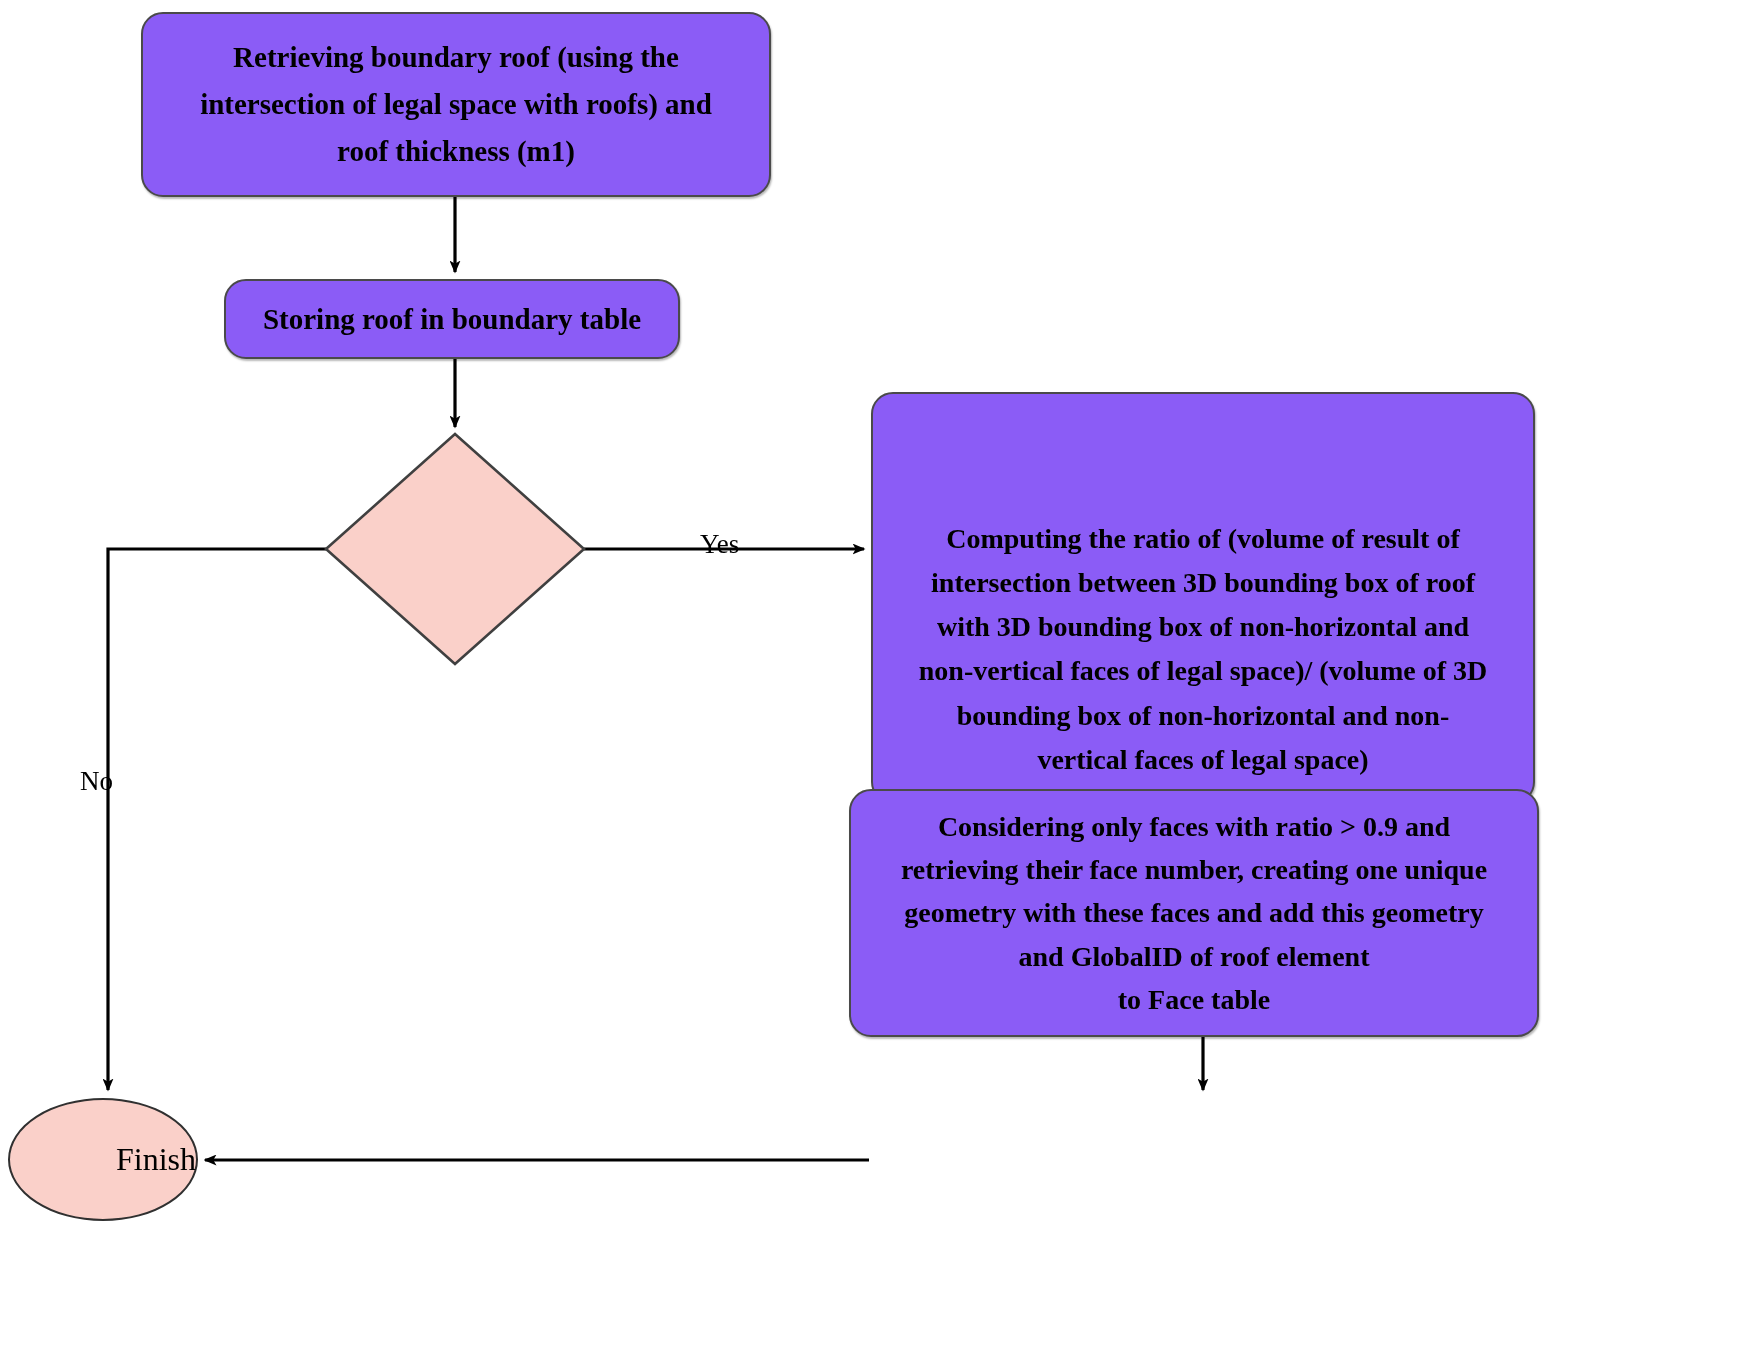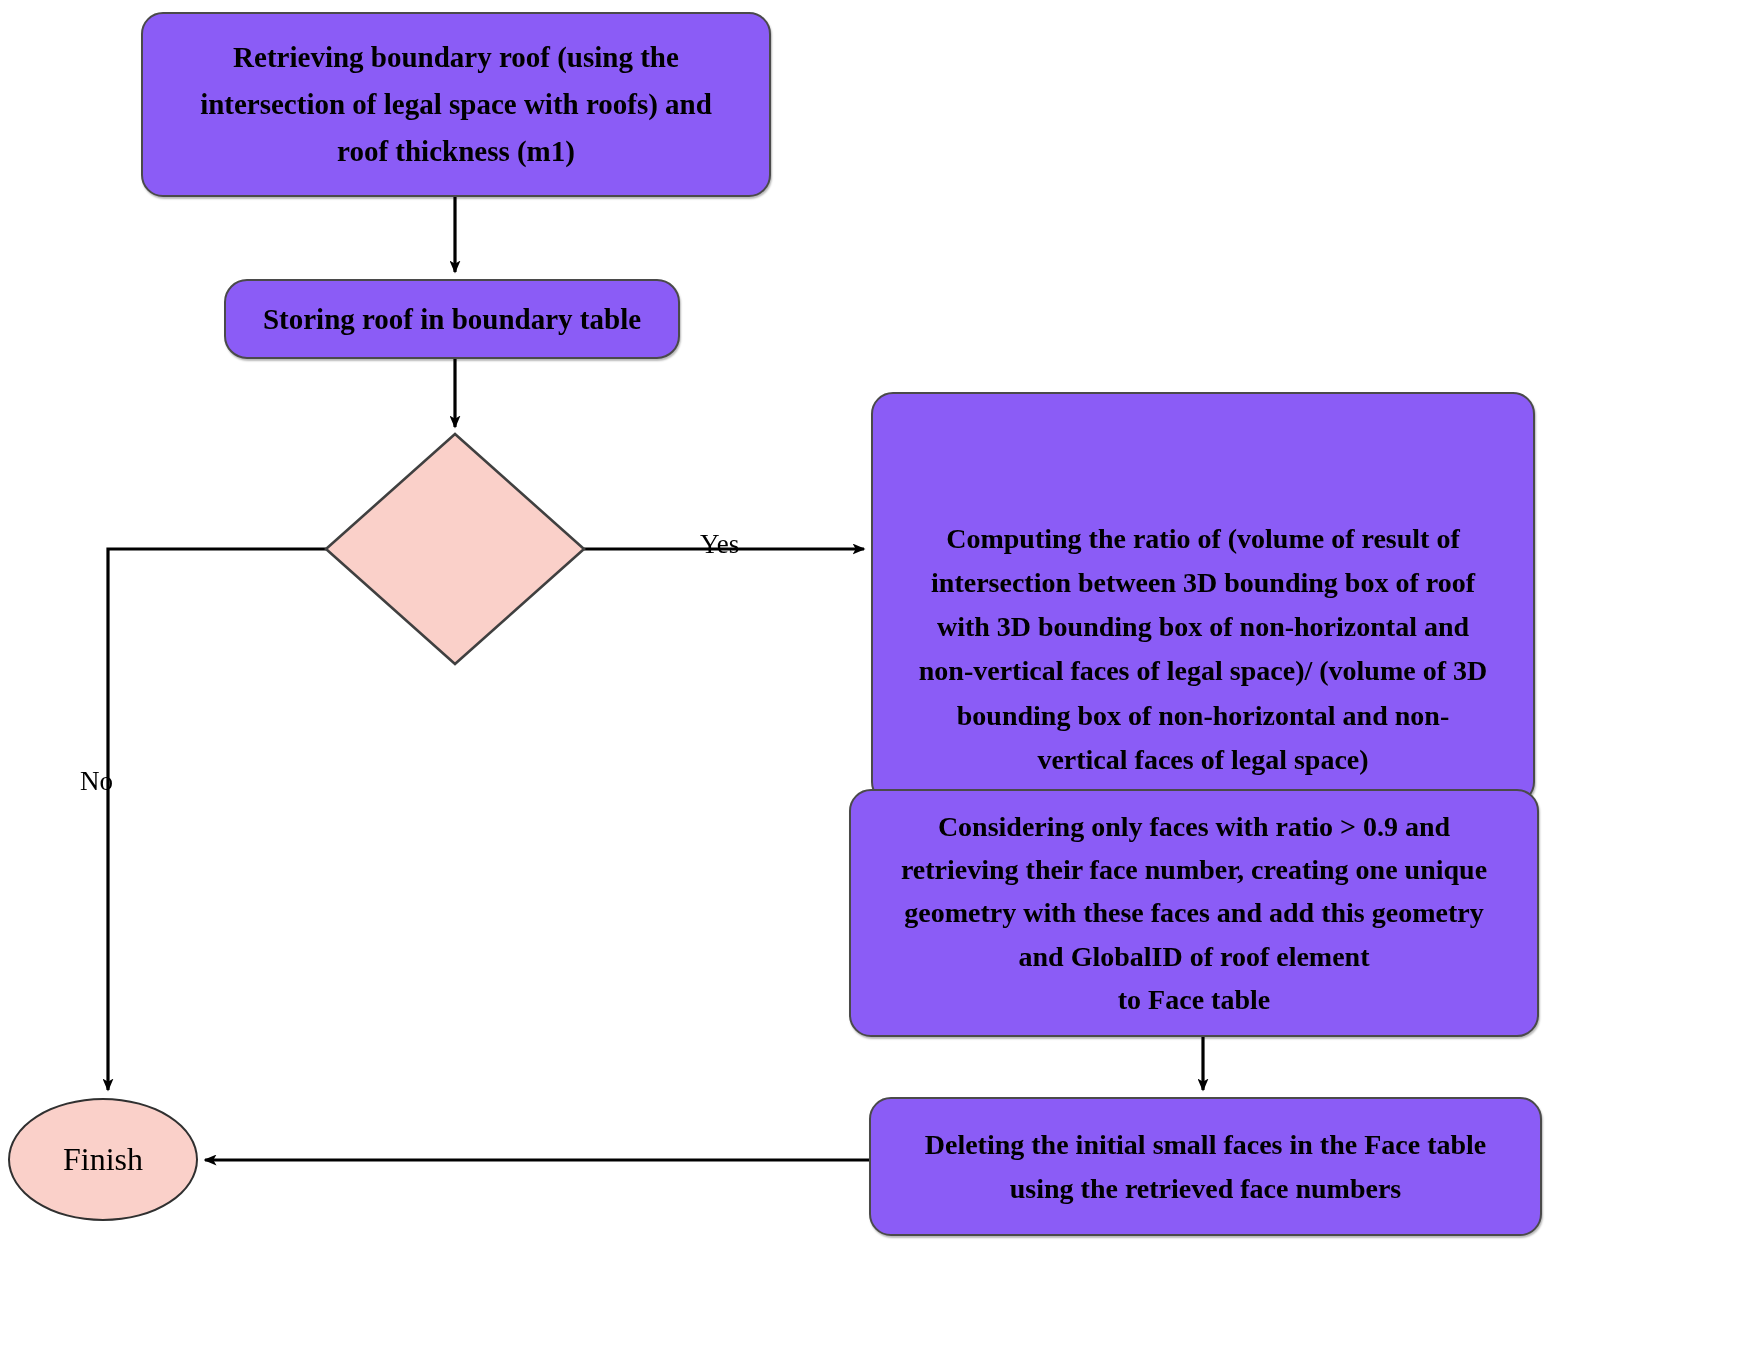--- a/index.html
+++ b/index.html
@@ -48,21 +48,21 @@
   .node .txt {
     display: block;
     width: 100%;
     white-space: pre-line;
   }
   .terminator {
     position: absolute;
     box-sizing: border-box;
     display: flex;
     align-items: center;
-    justify-content: center;
+    justify-content: flex-end;
     text-align: center;
     background: #fad0c9;
     border: 2px solid #303030;
     border-radius: 50%;
     color: #000000;
     font-weight: normal;
   }
   .decision-wrap {
     position: absolute;
   }
@@ -92,21 +92,21 @@
     text-align: center;
   }
 
   
   #node-retrieve-roof {
     left: 141px; top: 12px; width: 630px; height: 185px;
     font-size: 29px; line-height: 1.62; padding: 4px 16px;
   }
   #node-store-roof {
     left: 224px; top: 279px; width: 456px; height: 80px;
-    font-size: 29px; line-height: 1.4; padding: 2px 10px; border-radius: 23px;
+    font-size: 29px; line-height: 1.4; padding: 2px 10px;
   }
   #node-compute-ratio {
     left: 871px; top: 392px; width: 664px; height: 412px;
     font-size: 28px; line-height: 1.58; padding: 20px 14px; align-items: flex-end;
   }
   #node-consider-faces {
     left: 849px; top: 789px; width: 690px; height: 248px;
     font-size: 28px; line-height: 1.54; padding: 4px 12px;
   }
   #node-delete-faces {
@@ -175,24 +175,20 @@
   </div>
 
   <div class="node process" id="node-consider-faces">
     <span class="txt">Considering only faces with ratio &gt; 0.9 and
 retrieving their face number, creating one unique
 geometry with these faces and add this geometry
 and GlobalID of roof element
 to Face table</span>
   </div>
 
-  <div class="node process" id="node-delete-faces">
-    <span class="txt">Deleting the initial small faces in the Face table
-using the retrieved face numbers</span>
-  </div>
 
   <div class="terminator" id="node-finish">
     <span>Finish</span>
   </div>
 
   <div class="edge-label" id="label-yes">Yes</div>
   <div class="edge-label" id="label-no">No</div>
 
 </div>
 

